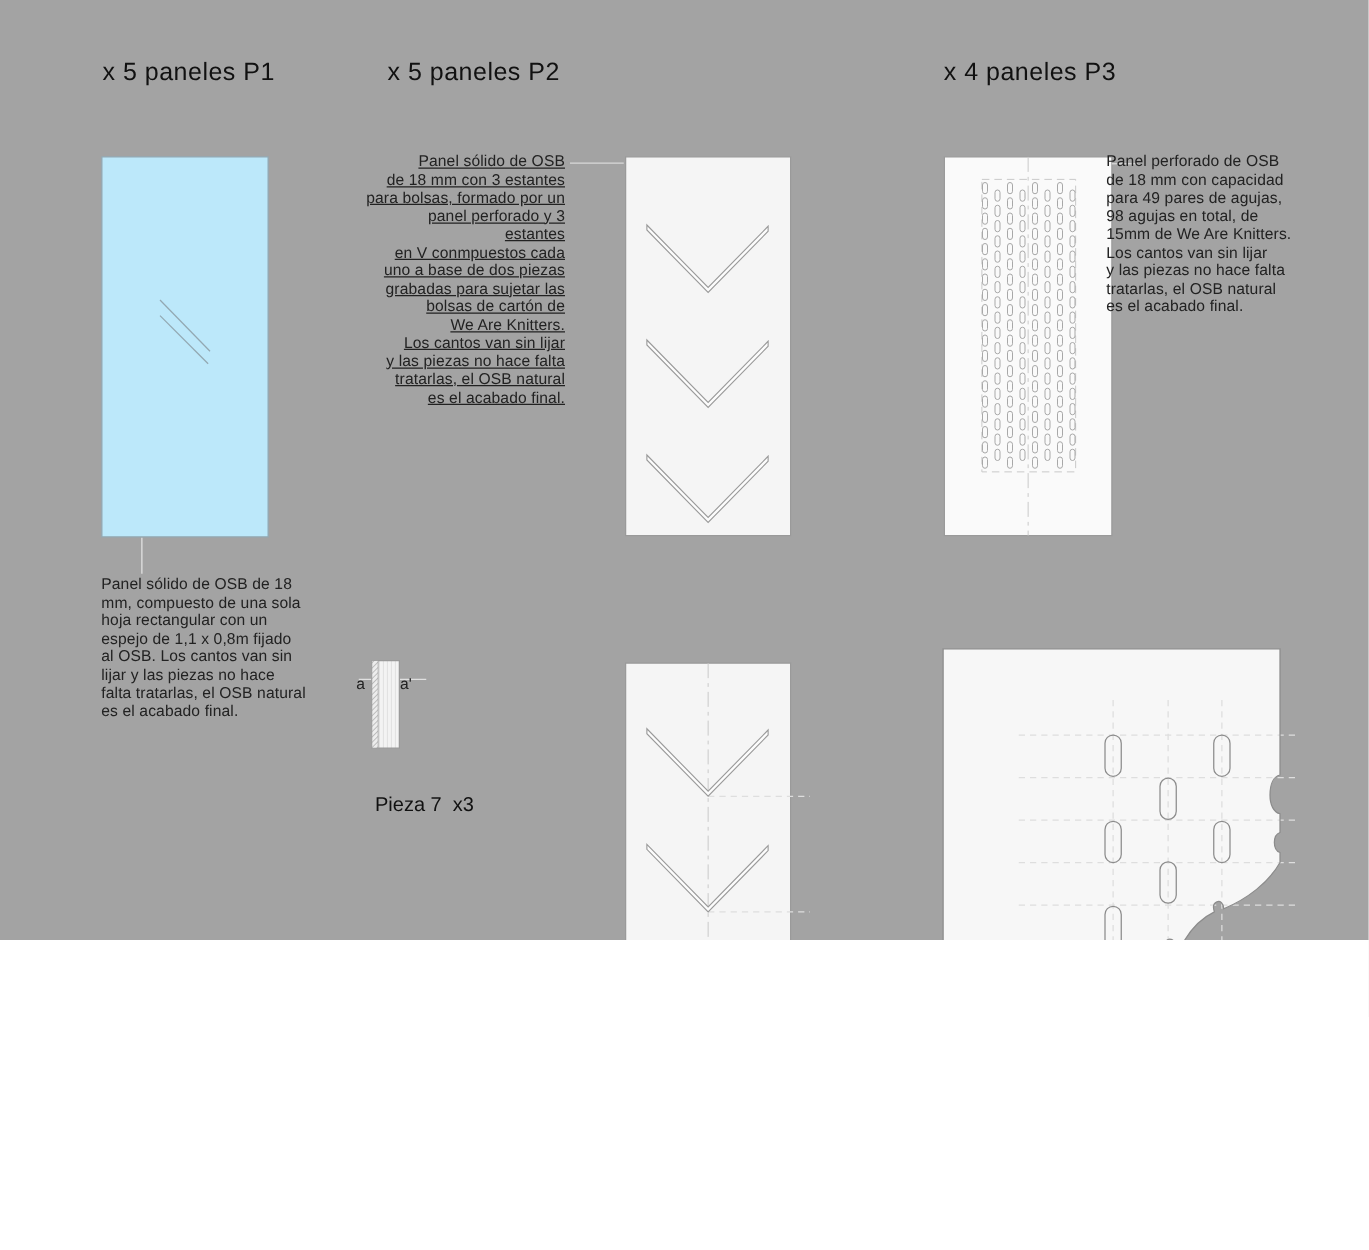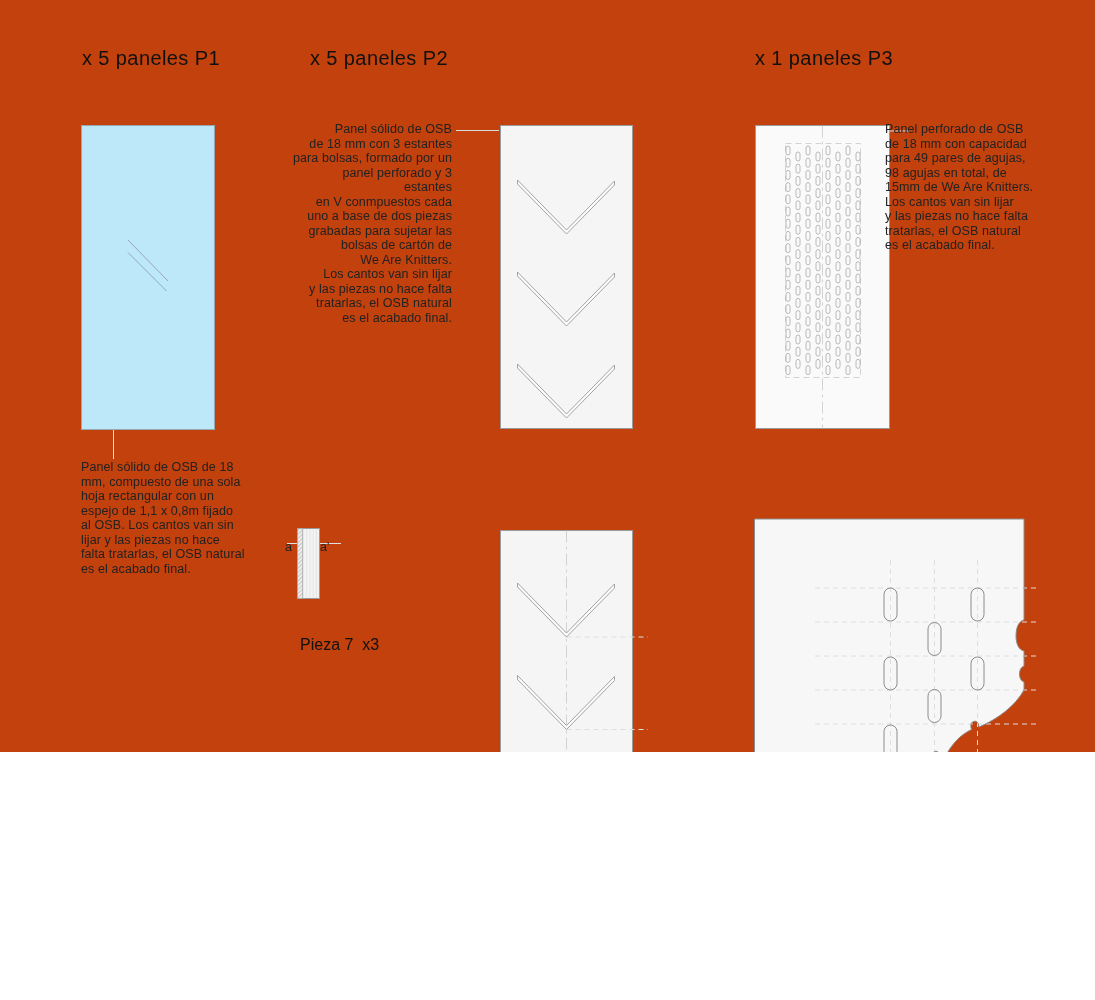--- a/index.html
+++ b/index.html
@@ -1,22 +1,22 @@
 <!DOCTYPE html>
 <html><head>
 <meta charset="utf-8">
 <style>
   html,body{margin:0;padding:0;background:#fff;}
   body{width:1095px;height:1000px;font-family:"Liberation Sans",sans-serif;color:#1c1c1c;}
-  .sheet{position:relative;width:1095px;height:752px;background:#c2410c;overflow:hidden;}
+  .sheet{position:relative;width:1095px;height:752px;background:#a3a3a3;overflow:hidden;}
   .abs{position:absolute;}
   svg.canvas{position:absolute;left:0;top:0;}
   .title{font-size:20px;letter-spacing:.4px;color:#111;white-space:pre;}
   .desc{font-size:12.5px;line-height:14.5px;white-space:pre-line;letter-spacing:.1px;color:#222;}
-  .desc-right{text-align:right;}
+  .desc-right{text-align:right;text-decoration:underline;}
   .caption{font-size:16px;white-space:pre;color:#111;}
   .mark{font-size:12.5px;color:#222;}
   #title-p1{left:82px;top:47px;}
   #title-p2{left:310px;top:47px;}
   #title-p3{left:755px;top:47px;}
   #desc-p1{left:81px;top:460px;width:175px;}
   #desc-p2{left:262px;top:122px;width:190px;}
   #desc-p3{left:885px;top:122px;width:165px;}
   #caption-pieza2{left:300px;top:636px;}
   #caption-pieza3{left:300px;top:868px;}
@@ -285,21 +285,21 @@
       <line x1="114" y1="827" x2="114" y2="888" stroke="#c0c0c0" stroke-width="1.2" stroke-dasharray="2.5 2.5"></line>
       <path d="M 100.5 848 L 116 848 a 3.3 3.3 0 0 1 6.6 0 L 127 848 a 3.3 3.3 0 0 1 6.6 0
                L 138 848 a 3.3 3.3 0 0 1 6.6 0 L 149 848 a 3.3 3.3 0 0 1 6.6 0
                L 160 848 a 3.3 3.3 0 0 1 6.6 0 L 181 848 L 181 862.5 L 100.5 862.5 Z" fill="#f7f7f7" stroke="#9a9a9a" stroke-width="0.9"></path>
       <rect x="100.5" y="848" width="13" height="14.5" fill="url(#hatch)" stroke="#9a9a9a" stroke-width="0.7"></rect>
     </g>
   </svg>
 
   <div class="abs title" id="title-p1">x 5 paneles P1</div>
   <div class="abs title" id="title-p2">x 5 paneles P2</div>
-  <div class="abs title" id="title-p3">x 1 paneles P3</div>
+  <div class="abs title" id="title-p3">x 4 paneles P3</div>
 
   <div class="abs desc" id="desc-p1">Panel sólido de OSB de 18
 mm, compuesto de una sola
 hoja rectangular con un
 espejo de 1,1 x 0,8m fijado
 al OSB. Los cantos van sin
 lijar y las piezas no hace
 falta tratarlas, el OSB natural
 es el acabado final.</div>
   <div class="abs desc desc-right" id="desc-p2">Panel sólido de OSB

